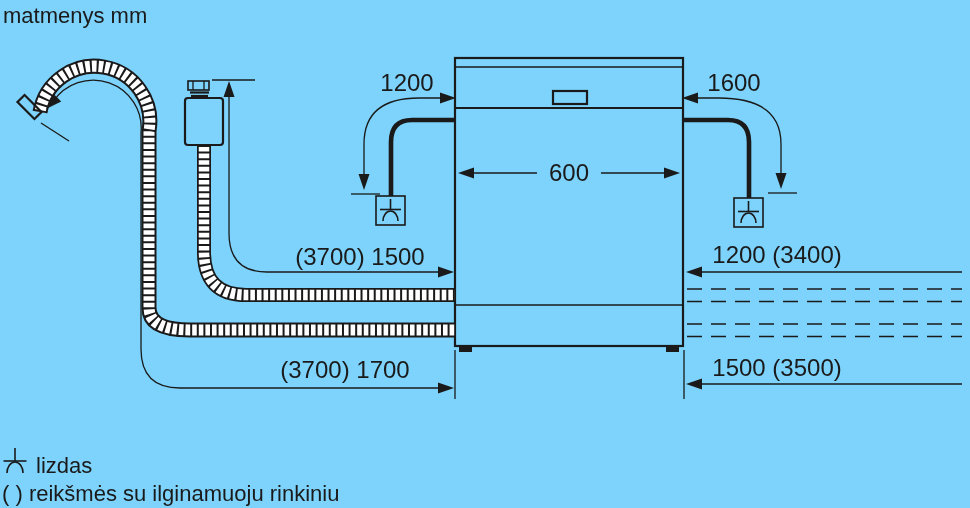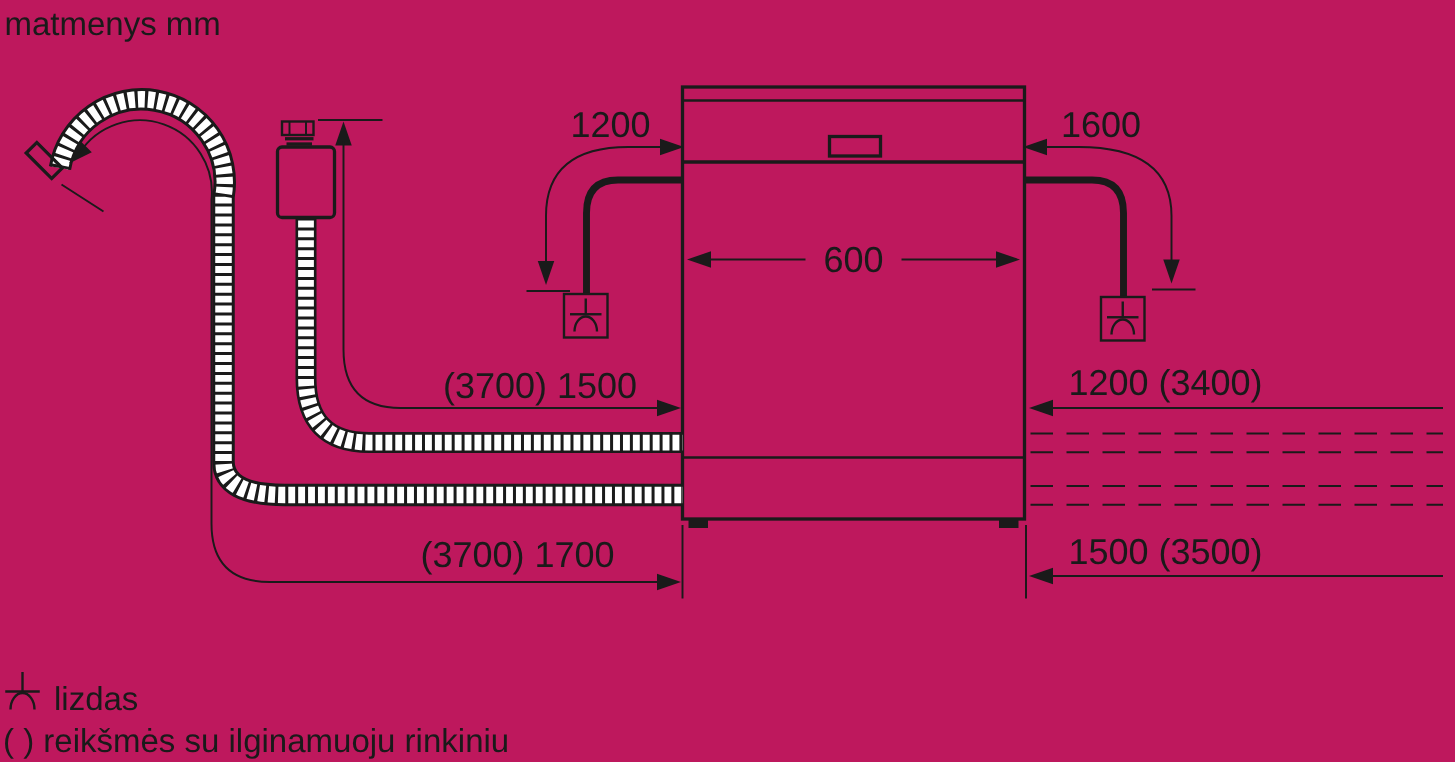--- a/index.html
+++ b/index.html
@@ -1,16 +1,16 @@
 <!DOCTYPE html>
 <html><head>
 <meta charset="utf-8">
 <style>
   html,body{margin:0;padding:0;background:#fff;}
-  .stage{position:relative;width:970px;height:508px;background:#be185d;overflow:hidden;
+  .stage{position:relative;width:970px;height:508px;background:#7dd3fc;overflow:hidden;
          font-family:"Liberation Sans", sans-serif;}
   svg{display:block}
   .ink{stroke:#1a1a1a;fill:none}
   .thin{stroke-width:1.3}
   .mid{stroke-width:1.6}
   .wall{stroke-width:2.2}
   .cord{stroke-width:4.6}
   .arrow{fill:#1a1a1a;stroke:none}
   .lbl{font-family:"Liberation Sans", sans-serif;font-size:24px;fill:#1a1a1a;}
   .lbl-mid{text-anchor:middle}

